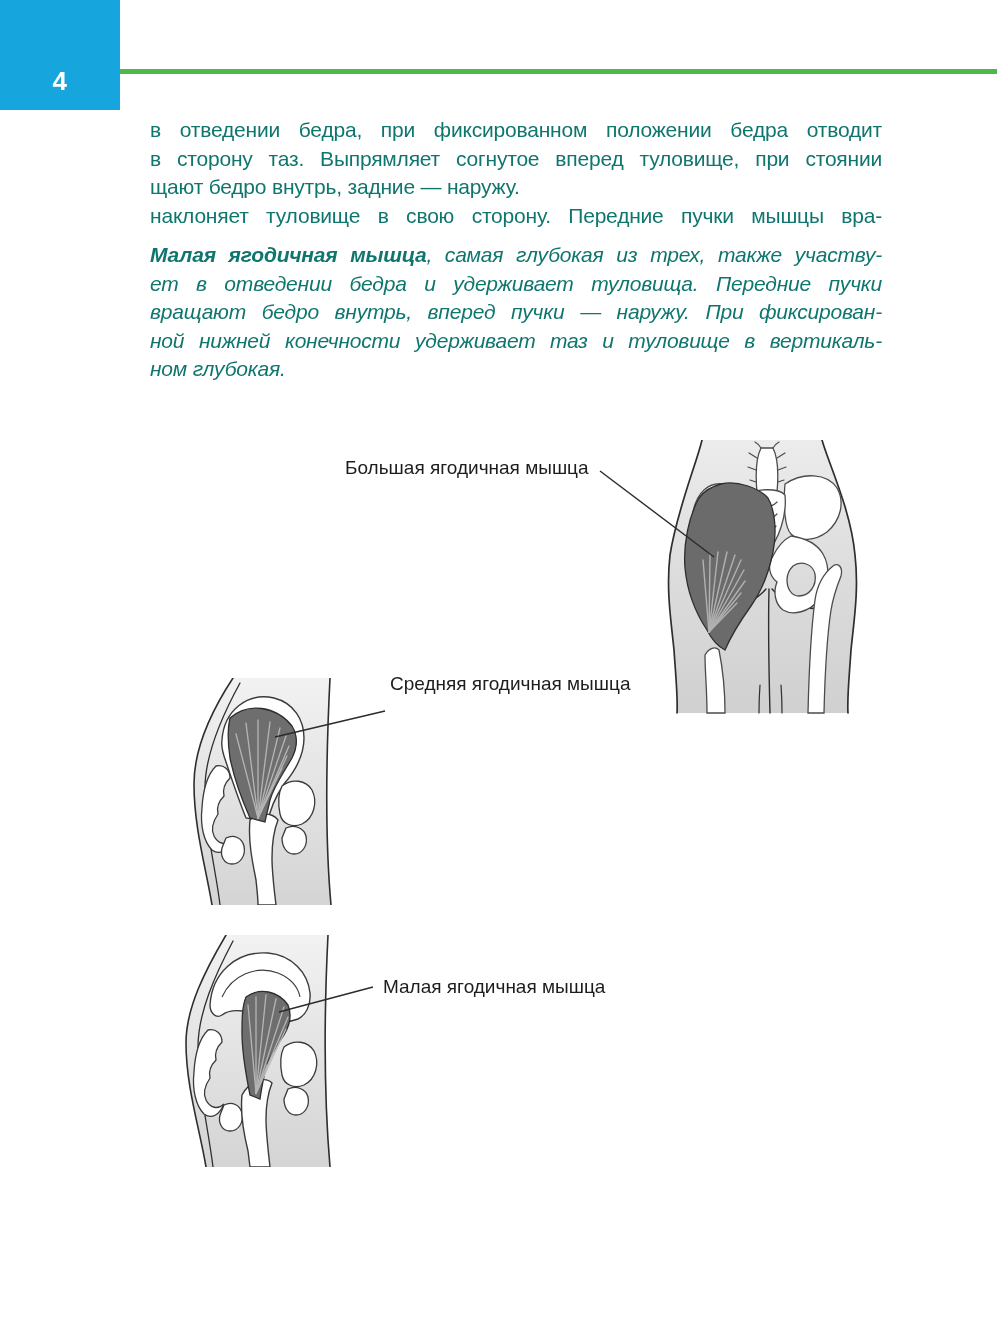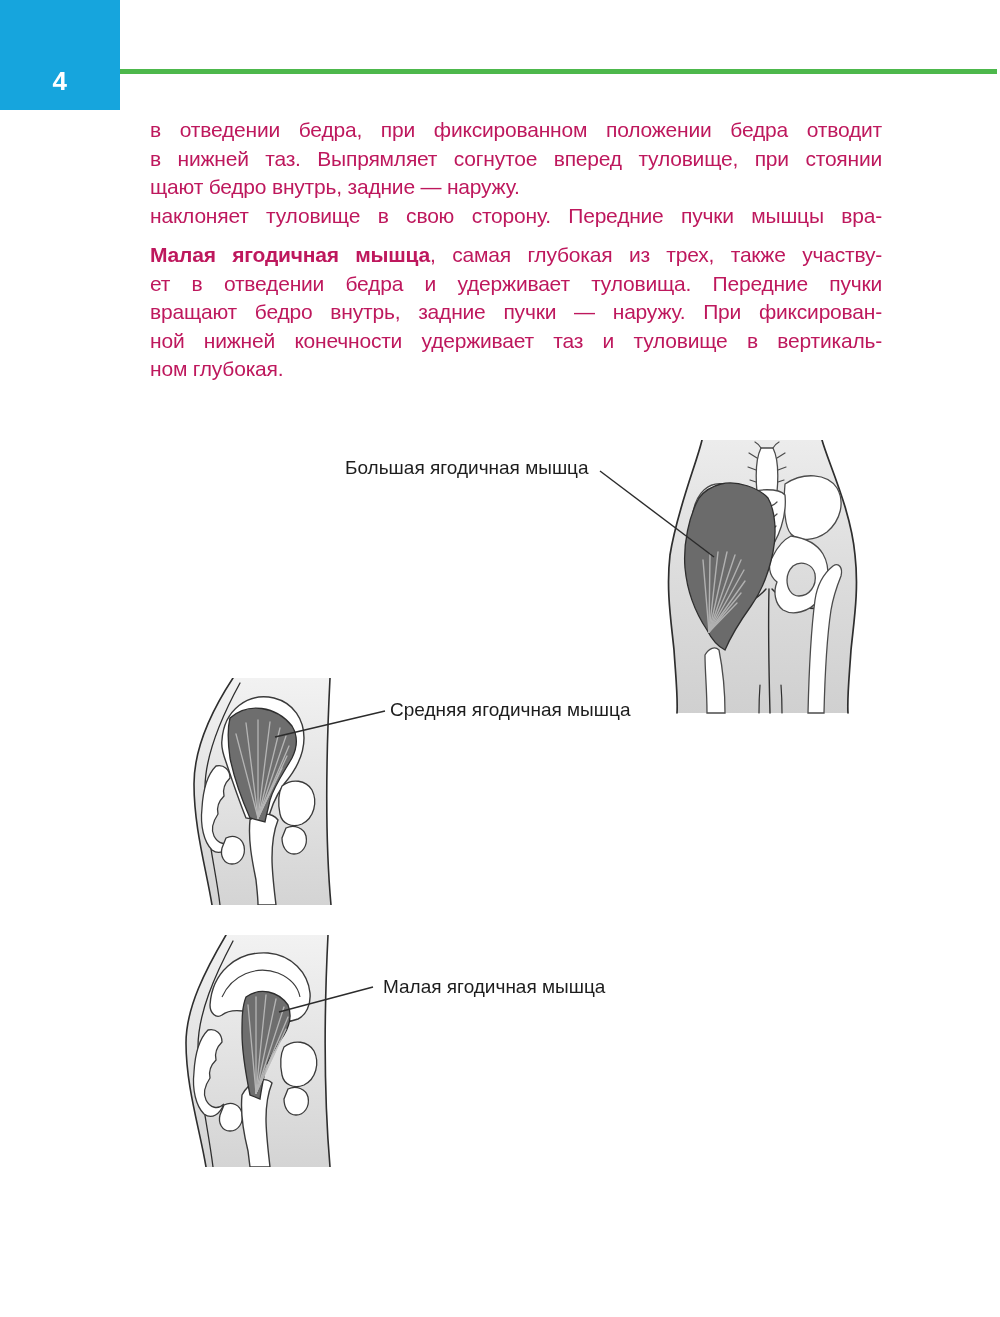--- a/index.html
+++ b/index.html
@@ -7,23 +7,23 @@
     position:relative;width:1000px;height:1317px;background:#ffffff;overflow:hidden;
     font-family:"Liberation Sans",sans-serif;color:#1e1e1e;
   }
   
   .pagenum-block{position:absolute;left:0;top:0;width:120px;height:110px;background:#16a5dd;}
   .pagenum{position:absolute;left:0;top:66px;width:120px;text-align:center;
     font-size:26px;font-weight:bold;color:#ffffff;letter-spacing:.5px;}
   .green-rule{position:absolute;left:120px;top:69px;width:877px;height:5px;background:#4db84c;}
   
   .textcol{position:absolute;left:150px;width:732px;font-size:21px;line-height:28.5px;
-    letter-spacing:-0.2px;color:#be185d;}
+    letter-spacing:-0.2px;color:#0f766e;}
   .p1{top:116px;}
-  .p2{top:241px;}
+  .p2{top:241px;font-style:italic;}
   .jline{text-align:justify;text-align-last:justify;white-space:nowrap;}
   .jline.last{text-align-last:left;}
   .lead-bold{font-weight:bold;}
   
   .fig{position:absolute;}
   .fig svg{display:block;}
   .fig-label{position:absolute;font-size:19px;color:#1d1d1d;white-space:nowrap;}
   .leader-overlay{position:absolute;left:0;top:0;width:1000px;height:1317px;pointer-events:none;}
 </style>
 </head>
@@ -44,39 +44,39 @@
       </linearGradient>
       <linearGradient id="bodyGrad2" x1="0" y1="0" x2="0" y2="1">
         <stop offset="0" stop-color="#f2f2f2"></stop>
         <stop offset="1" stop-color="#d4d4d4"></stop>
       </linearGradient>
     </defs>
   </svg>
 
   <div class="textcol p1">
       <div class="jline">в отведении бедра, при фиксированном положении бедра отводит</div>
-      <div class="jline">в нижней таз. Выпрямляет согнутое вперед туловище, при стоянии</div>
+      <div class="jline">в сторону таз. Выпрямляет согнутое вперед туловище, при стоянии</div>
       <div class="jline last">щают бедро внутрь, задние — наружу.</div>
       <div class="jline">наклоняет туловище в свою сторону. Передние пучки мышцы вра-</div>
     </div>
 
   <div class="textcol p2">
     <div class="jline">
       <span class="lead-bold">Малая ягодичная мышца</span><span>, самая глубокая из трех, также участву-</span>
     </div>
     <div>
         <div class="jline">ет в отведении бедра и удерживает туловища. Передние пучки</div>
-        <div class="jline">вращают бедро внутрь, задние пучки — наружу. При фиксирован-</div>
+        <div class="jline">вращают бедро внутрь, вперед пучки — наружу. При фиксирован-</div>
         <div class="jline">ной нижней конечности удерживает таз и туловище в вертикаль-</div>
         <div class="jline last">ном глубокая.</div>
       </div>
   </div>
 
   <div class="fig-label" style="left:345px;top:457px;text-align:right;">Большая ягодичная мышца</div>
-  <div class="fig-label" style="left:390px;top:699px;">Средняя ягодичная мышца</div>
+  <div class="fig-label" style="left:390px;top:673px;">Средняя ягодичная мышца</div>
   <div class="fig-label" style="left:383px;top:976px;">Малая ягодичная мышца</div>
 
   <div class="fig" style="left:665px;top:440px;">
     <svg width="195" height="275" viewBox="0 0 195 275">
 
       <path d="M37,0 L157,0 C163,22 186,70 190,115 C194,150 189,180 186,210 C184,240 182,258 183,273 L12,273 C13,258 11,240 9,210 C6,180 1,150 5,115 C12,70 32,22 37,0 Z" fill="url(#bodyGrad)" stroke="none"></path>
 
       <g fill="none" stroke="#2e2e2e" stroke-width="1.7" stroke-linecap="round">
         <path d="M37,0 C32,22 12,70 5,115 C1,150 6,180 9,210 C11,240 13,258 12,273"></path>
         <path d="M157,0 C163,22 186,70 190,115 C194,150 189,180 186,210 C184,240 182,258 183,273"></path>

